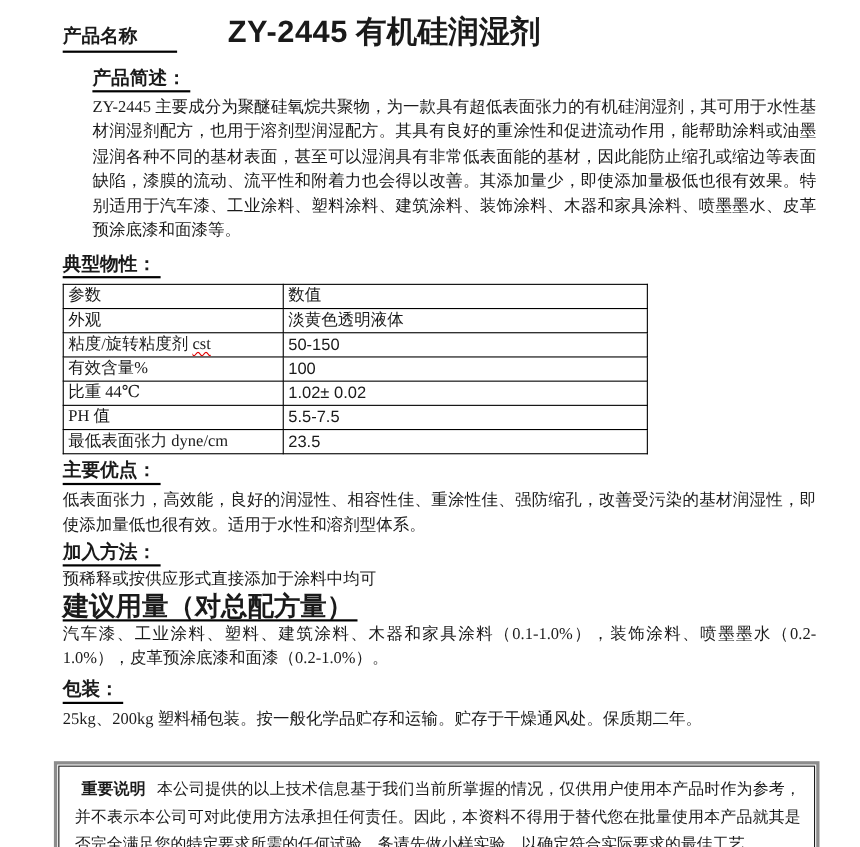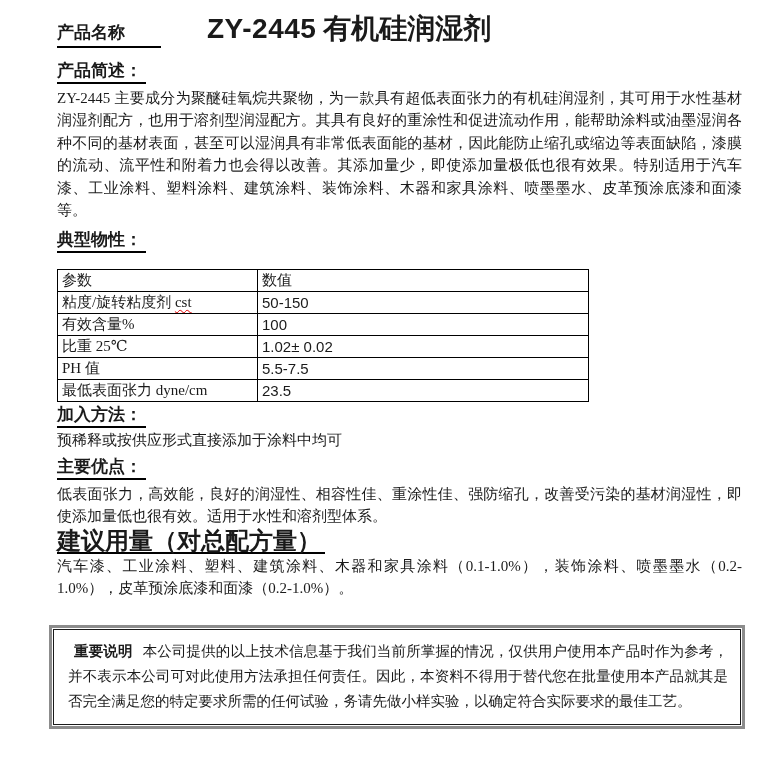--- a/index.html
+++ b/index.html
@@ -53,21 +53,21 @@
   .body-text {
     font-size: 15px;
     line-height: 22.4px;
     margin-top: 3px;
     text-align: justify;
   }
   
   table.props {
     border-collapse: collapse;
     width: 531px;
-    margin-top: 16px;
+    margin-top: 5px;
     table-layout: fixed;
     border-radius: 29px;
   }
   table.props th, table.props td {
     border: 1px solid #000;
     font-size: 15px;
     font-weight: normal;
     text-align: left;
     padding: 1px 3px 1px 4px;
     height: 22px;
@@ -112,76 +112,84 @@
 </head>
 <body>
 
 <div class="page">
 
   <div class="title-row">
     <span class="product-label">产品名称</span>
     <h1 class="doc-title"><span class="code">ZY-2445</span> <span class="zh">有机硅润湿剂</span></h1>
   </div>
 
-  <div class="sec" style="margin-top:13px;">
+  <div class="sec" style="margin-top:13px;margin-left:27px;">
     <span class="sec-heading">产品简述：</span>
     <div class="body-text">ZY-2445 主要成分为聚醚硅氧烷共聚物，为一款具有超低表面张力的有机硅润湿剂，其可用于水性基材润湿剂配方，也用于溶剂型润湿配方。其具有良好的重涂性和促进流动作用，能帮助涂料或油墨湿润各种不同的基材表面，甚至可以湿润具有非常低表面能的基材，因此能防止缩孔或缩边等表面缺陷，漆膜的流动、流平性和附着力也会得以改善。其添加量少，即使添加量极低也很有效果。特别适用于汽车漆、工业涂料、塑料涂料、建筑涂料、装饰涂料、木器和家具涂料、喷墨墨水、皮革预涂底漆和面漆等。</div>
   </div>
 
   <div class="sec" style="margin-top:9px;">
     <span class="sec-heading">典型物性：</span>
     <table class="props">
       <colgroup>
           <col class="c1">
           <col class="c2">
         </colgroup>
       <thead>
         <tr>
           <th>参数</th>
           <th>数值</th>
         </tr>
       </thead>
       <tbody id="props-tbody">
           <tr>
+            <td>外观</td>
+            <td>淡黄色透明液体</td>
+          </tr>
+          <tr>
             <td>粘度/旋转粘度剂 <span class="spellcheck">cst</span></td>
             <td class="num">50-150</td>
           </tr>
           <tr>
             <td>有效含量%</td>
             <td class="num">100</td>
           </tr>
           <tr>
-            <td>比重 25℃</td>
+            <td>比重 44℃</td>
             <td class="num">1.02± 0.02</td>
           </tr>
           <tr>
             <td>PH 值</td>
             <td class="num">5.5-7.5</td>
           </tr>
           <tr>
             <td>最低表面张力 dyne/cm</td>
             <td class="num">23.5</td>
           </tr>
         </tbody>
     </table>
   </div>
 
+  <div class="sec tight" style="margin-top:5px;">
+    <span class="sec-heading">主要优点：</span>
+    <div class="body-text">低表面张力，高效能，良好的润湿性、相容性佳、重涂性佳、强防缩孔，改善受污染的基材润湿性，即使添加量低也很有效。适用于水性和溶剂型体系。</div>
+  </div>
+
   <div class="sec tight">
     <span class="sec-heading">加入方法：</span>
     <div class="body-text" style="margin-top:1px;">预稀释或按供应形式直接添加于涂料中均可</div>
-  </div>
-
-  <div class="sec tight" style="margin-top:5px;">
-    <span class="sec-heading">主要优点：</span>
-    <div class="body-text">低表面张力，高效能，良好的润湿性、相容性佳、重涂性佳、强防缩孔，改善受污染的基材润湿性，即使添加量低也很有效。适用于水性和溶剂型体系。</div>
   </div>
 
   <div class="sec tight">
     <span class="sec-heading big">建议用量（对总配方量）</span>
     <div class="body-text" style="margin-top:1px;">汽车漆、工业涂料、塑料、建筑涂料、木器和家具涂料（0.1-1.0%），装饰涂料、喷墨墨水（0.2-1.0%），皮革预涂底漆和面漆（0.2-1.0%）。</div>
   </div>
 
+  <div class="sec tight" style="margin-top:7px;">
+    <span class="sec-heading">包装：</span>
+    <div class="body-text">25kg、200kg 塑料桶包装。按一般化学品贮存和运输。贮存于干燥通风处。保质期二年。</div>
+  </div>
 
   <div class="important-box">
     <span class="disc-label">重要说明</span><span class="disc-gap"></span><span>本公司提供的以上技术信息基于我们当前所掌握的情况，仅供用户使用本产品时作为参考，并不表示本公司可对此使用方法承担任何责任。因此，本资料不得用于替代您在批量使用本产品就其是否完全满足您的特定要求所需的任何试验，务请先做小样实验，以确定符合实际要求的最佳工艺。</span>
   </div>
 
 </div>
 
 </body></html>

